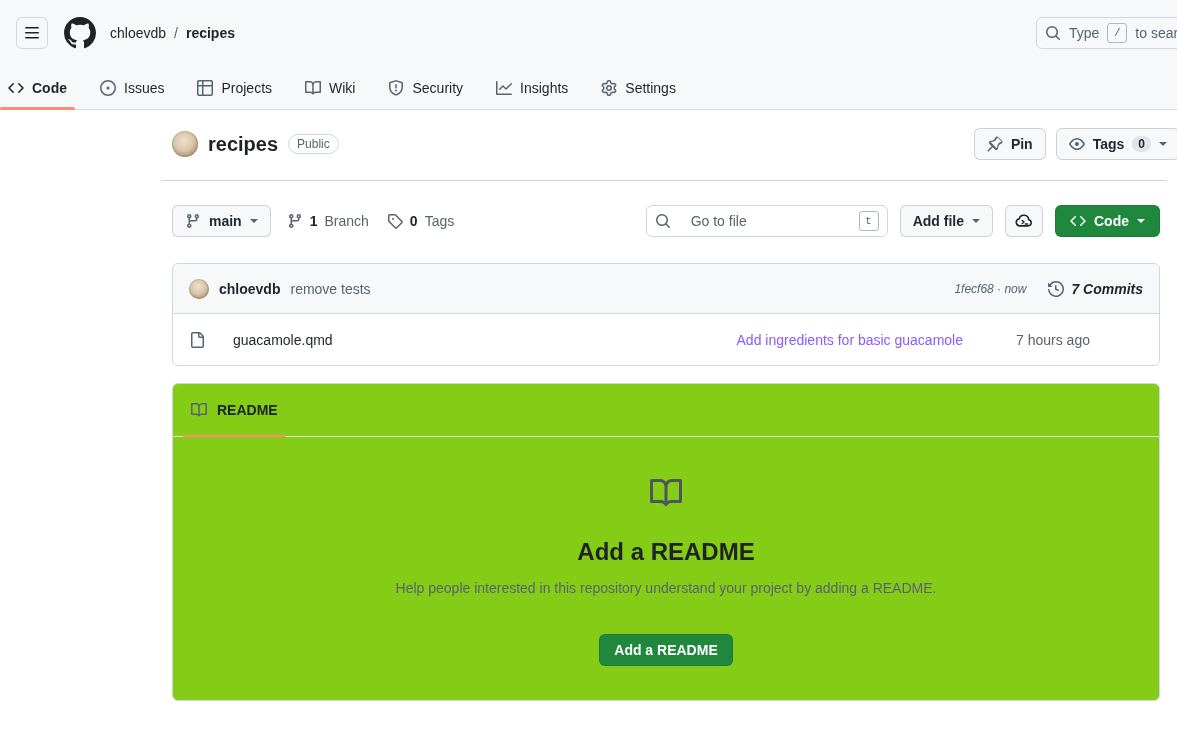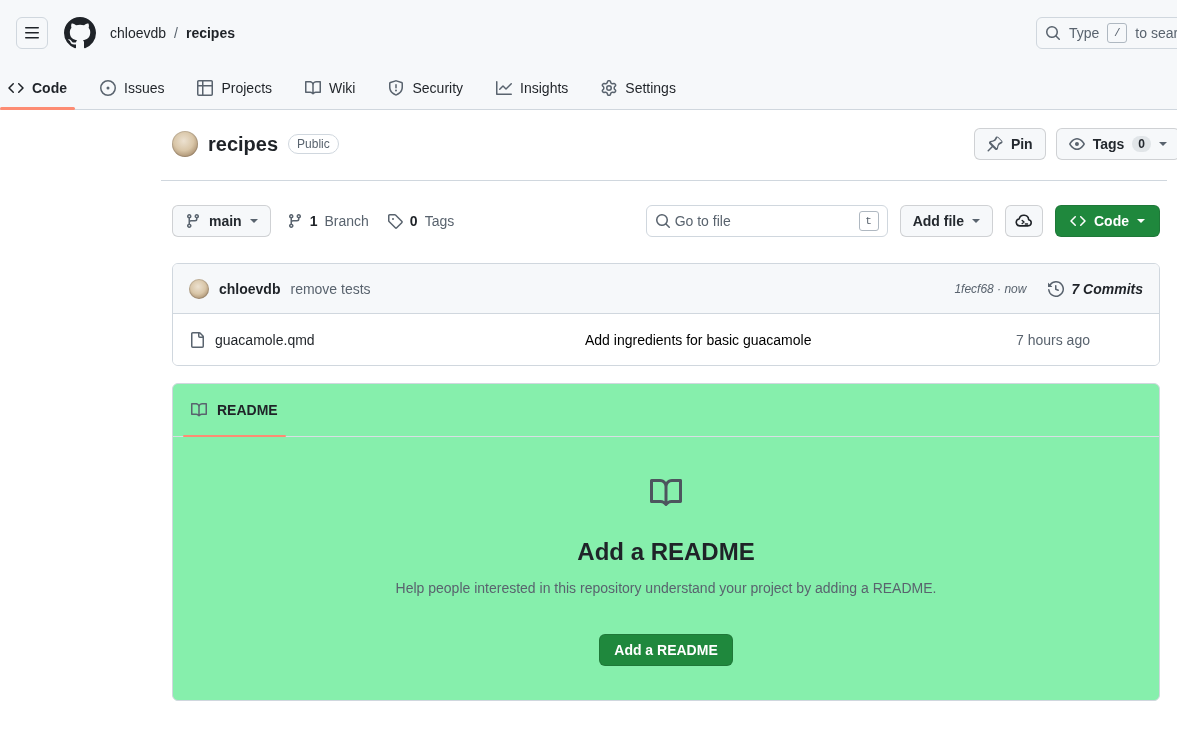--- a/index.html
+++ b/index.html
@@ -74,43 +74,43 @@
     background: #f6f8fa; border: 1px solid rgba(31,35,40,0.18); border-radius: 6px;
     color: #1f2328; cursor: pointer; }
 
   
   .toolbar { display: flex; align-items: center; margin-top: 24px; }
   .ref-info { display: flex; align-items: center; gap: 18px; margin-left: 16px; }
   .ref-item { display: flex; align-items: center; gap: 7px; color: #59636e; cursor: pointer; }
   .ref-item b { color: #1f2328; font-weight: 700; }
   .toolbar-right { margin-left: auto; display: flex; align-items: center; gap: 12px; }
   .goto-file { width: 242px; height: 32px; background: #fff; border: 1px solid #d0d7de;
-    border-radius: 6px; display: flex; align-items: center; gap: 4px; padding: 7px 8px; }
+    border-radius: 6px; display: flex; align-items: center; gap: 20px; padding: 7px 8px; }
   .goto-file input { flex: 1; min-width: 0; border: none; outline: none; background: transparent;
     font-size: 14px; color: #1f2328; font-family: inherit; }
   .goto-file input::placeholder { color: #59636e; opacity: 1; }
 
   
   .file-table { margin-top: 26px; border: 1px solid #d0d7de; border-radius: 6px; overflow: hidden; }
   .commit-row { height: 50px; background: #f6f8fa; border-bottom: 1px solid #d0d7de;
     display: flex; align-items: center; padding: 0 16px; }
   .commit-author { margin-left: 10px; font-weight: 700; cursor: pointer; }
   .commit-msg { margin-left: 10px; color: #59636e; cursor: pointer; }
   .commit-meta { margin-left: auto; display: flex; align-items: center; gap: 22px; font-style: italic; }
   .sha { font-size: 12px; color: #59636e; cursor: pointer; }
   .commits-count { display: flex; align-items: center; gap: 7px; font-weight: 700; cursor: pointer; }
   .file-row { height: 51px; background: #fff; display: grid;
     grid-template-columns: 396px 1fr 180px; align-items: center; padding: 0 16px; }
-  .file-name-cell { display: flex; align-items: flex-start; gap: 10px; }
+  .file-name-cell { display: flex; align-items: flex-start; gap: 28px; }
   .file-name { cursor: pointer; }
-  .file-msg { color: #000000; cursor: pointer; }
+  .file-msg { color: #8b5cf6; cursor: pointer; text-align: right; }
   .file-time { color: #59636e; text-align: center; }
 
   
-  .readme-card { margin-top: 17px; border: 1px solid #d0d7de; border-radius: 6px; background: #86efac; }
+  .readme-card { margin-top: 17px; border: 1px solid #d0d7de; border-radius: 6px; background: #84cc16; }
   .readme-head { height: 53px; border-bottom: 1px solid #d8dee4; display: flex;
     align-items: stretch; padding: 0 8px; }
   .readme-tab { position: relative; display: flex; align-items: center; gap: 10px;
     padding: 0 8px; margin-left: 2px; font-weight: 700; cursor: pointer; }
   .readme-tab::after { content: ""; position: absolute; left: 0; right: 0; bottom: -1px;
     height: 2px; background: #fd8c73; border-radius: 2px; }
   .readme-body { padding: 40px 32px 34px; text-align: center; }
   .readme-book { display: inline-block; color: #4d555e; }
   .readme-title { margin-top: 26px; font-size: 24px; font-weight: 700; color: #1f2328; }
   .readme-desc { margin-top: 14px; font-size: 14px; color: #59636e; }

